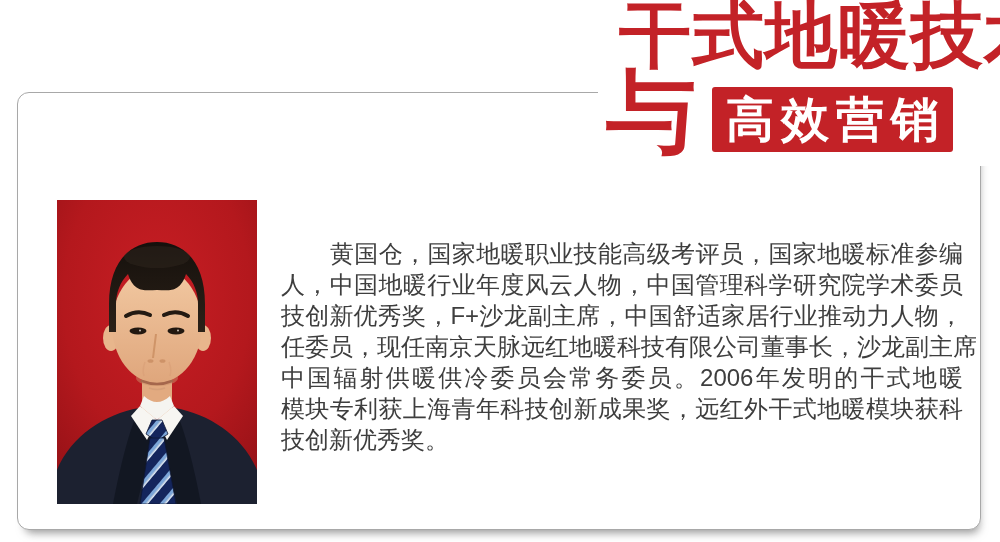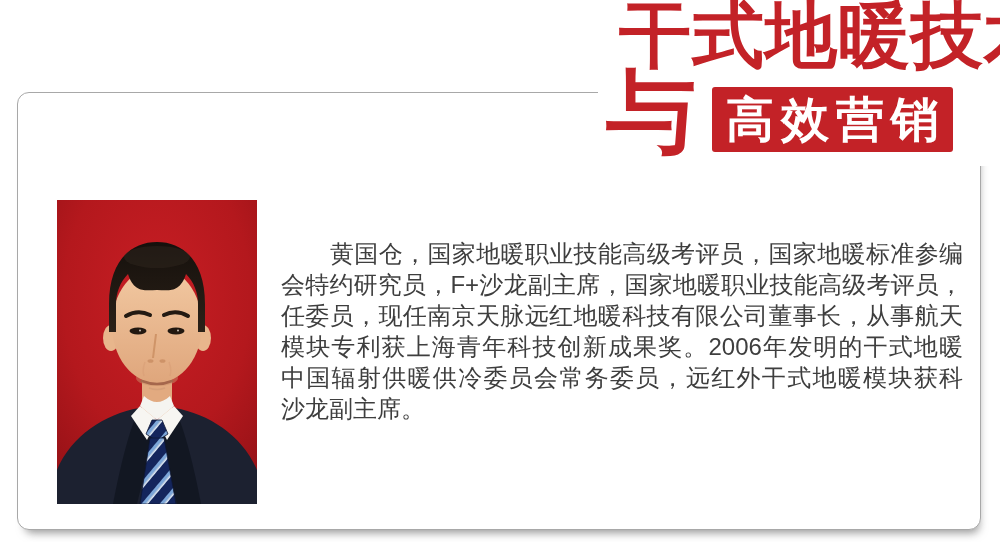--- a/index.html
+++ b/index.html
@@ -129,18 +129,19 @@
     <path d="M83,206 L100,220 L90,240 L74,216 Z" fill="#f7f6f2"></path>
     <path d="M117,206 L100,220 L110,240 L126,216 Z" fill="#f7f6f2"></path>
 
     <path d="M95,220 L105,220 L111,234 L100,241 L89,234 Z" fill="url(#tieP)" stroke="#0e1733" stroke-width="0.8"></path>
     <path d="M93,238 L107,238 L119,304 L83,304 Z" fill="url(#tieP)" stroke="#0e1733" stroke-width="0.8"></path>
   </svg>
 </div>
 
 <div class="bio">
   <div class="bio-line just indent">黄国仓，国家地暖职业技能高级考评员，国家地暖标准参编</div>
-  <div class="bio-line just">会特约研究员，F+沙龙副主席，国家地暖职业技能高级考评员，</div>
-  <div class="bio-line just">任委员，现任南京天脉远红地暖科技有限公司董事长，从事航天</div>
-  <div class="bio-line just">模块专利获上海青年科技创新成果奖。2006年发明的干式地暖</div>
-  <div class="bio-line just">中国辐射供暖供冷委员会常务委员，远红外干式地暖模块获科</div>
-  <div class="bio-line">沙龙副主席。</div>
+  <div class="bio-line just">人，中国地暖行业年度风云人物，中国管理科学研究院学术委员</div>
+  <div class="bio-line just">技创新优秀奖，F+沙龙副主席，中国舒适家居行业推动力人物，</div>
+  <div class="bio-line just">任委员，现任南京天脉远红地暖科技有限公司董事长，沙龙副主席</div>
+  <div class="bio-line just">中国辐射供暖供冷委员会常务委员。2006年发明的干式地暖</div>
+  <div class="bio-line just">模块专利获上海青年科技创新成果奖，远红外干式地暖模块获科</div>
+  <div class="bio-line">技创新优秀奖。</div>
 </div>
 
 </body></html>

